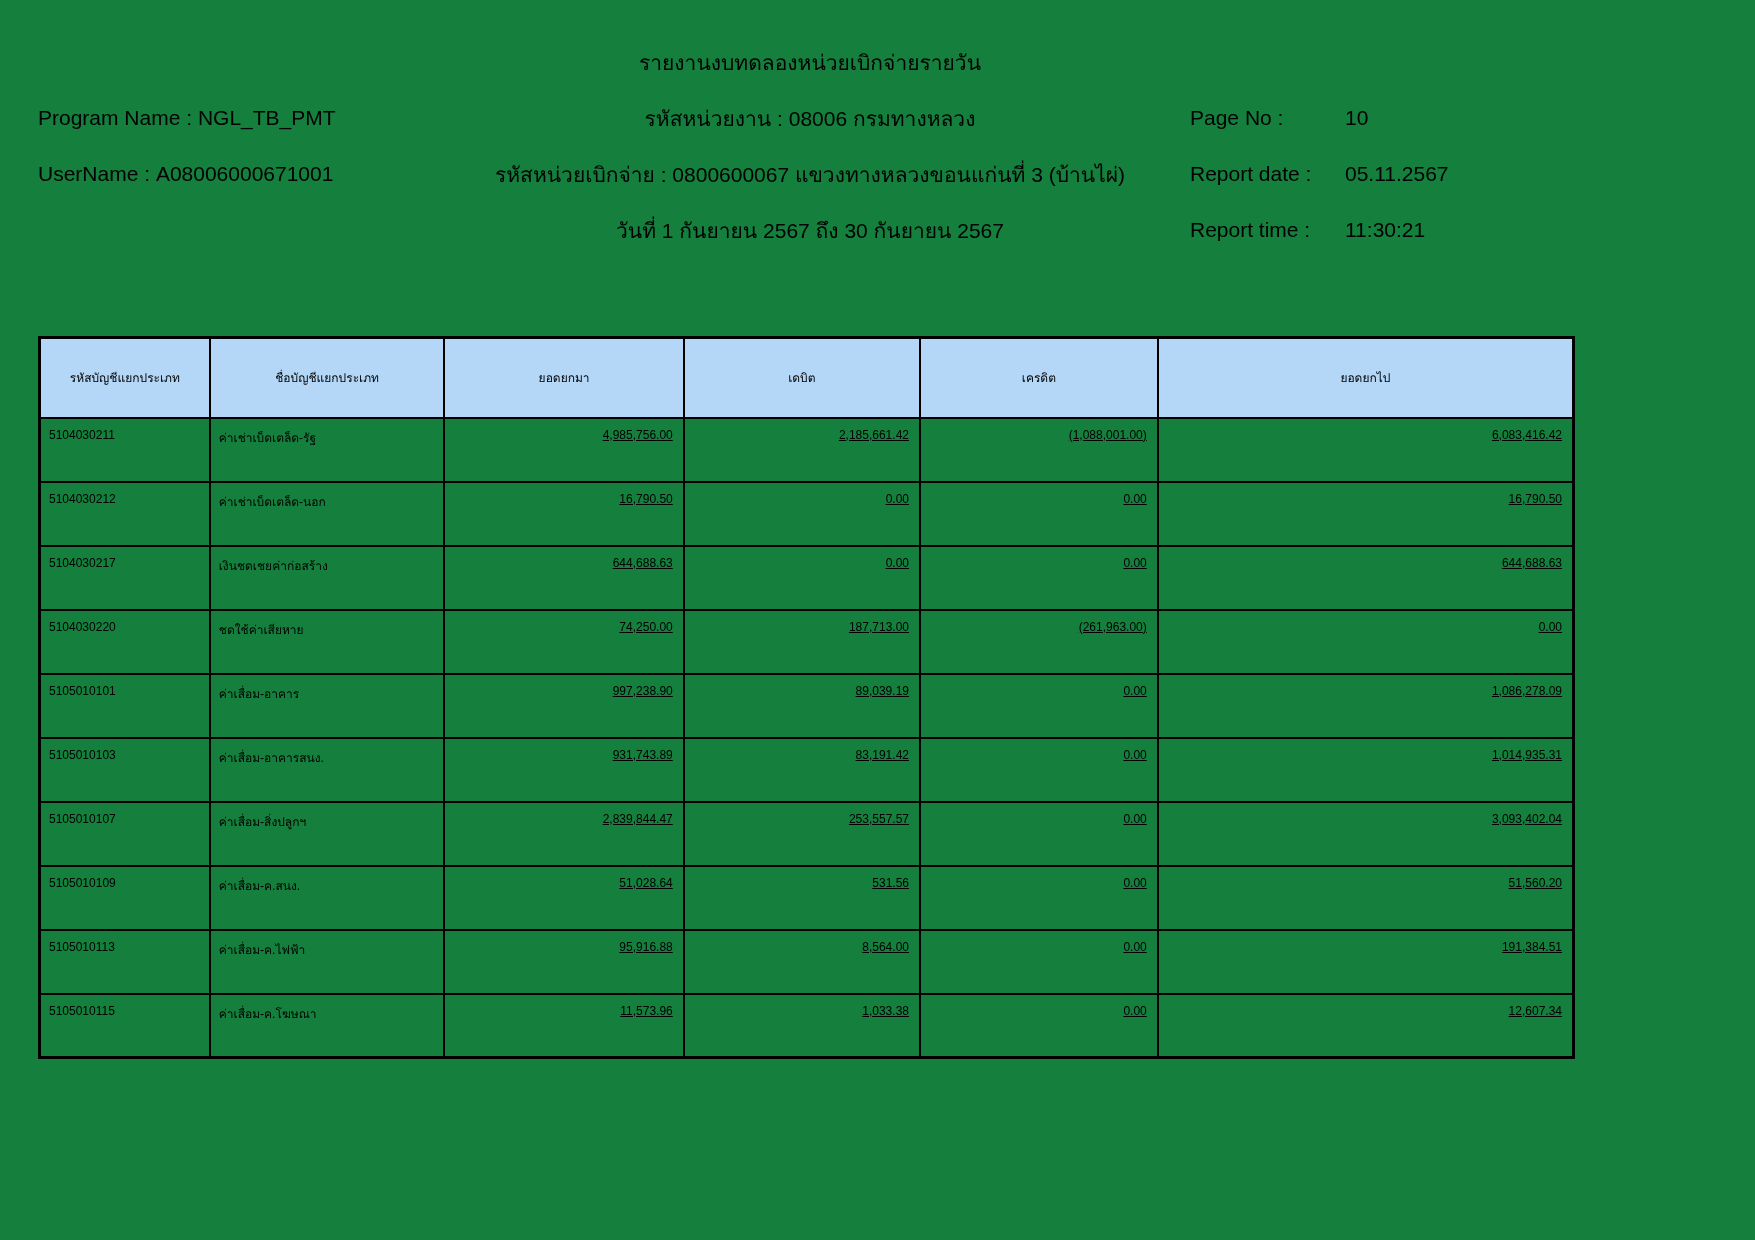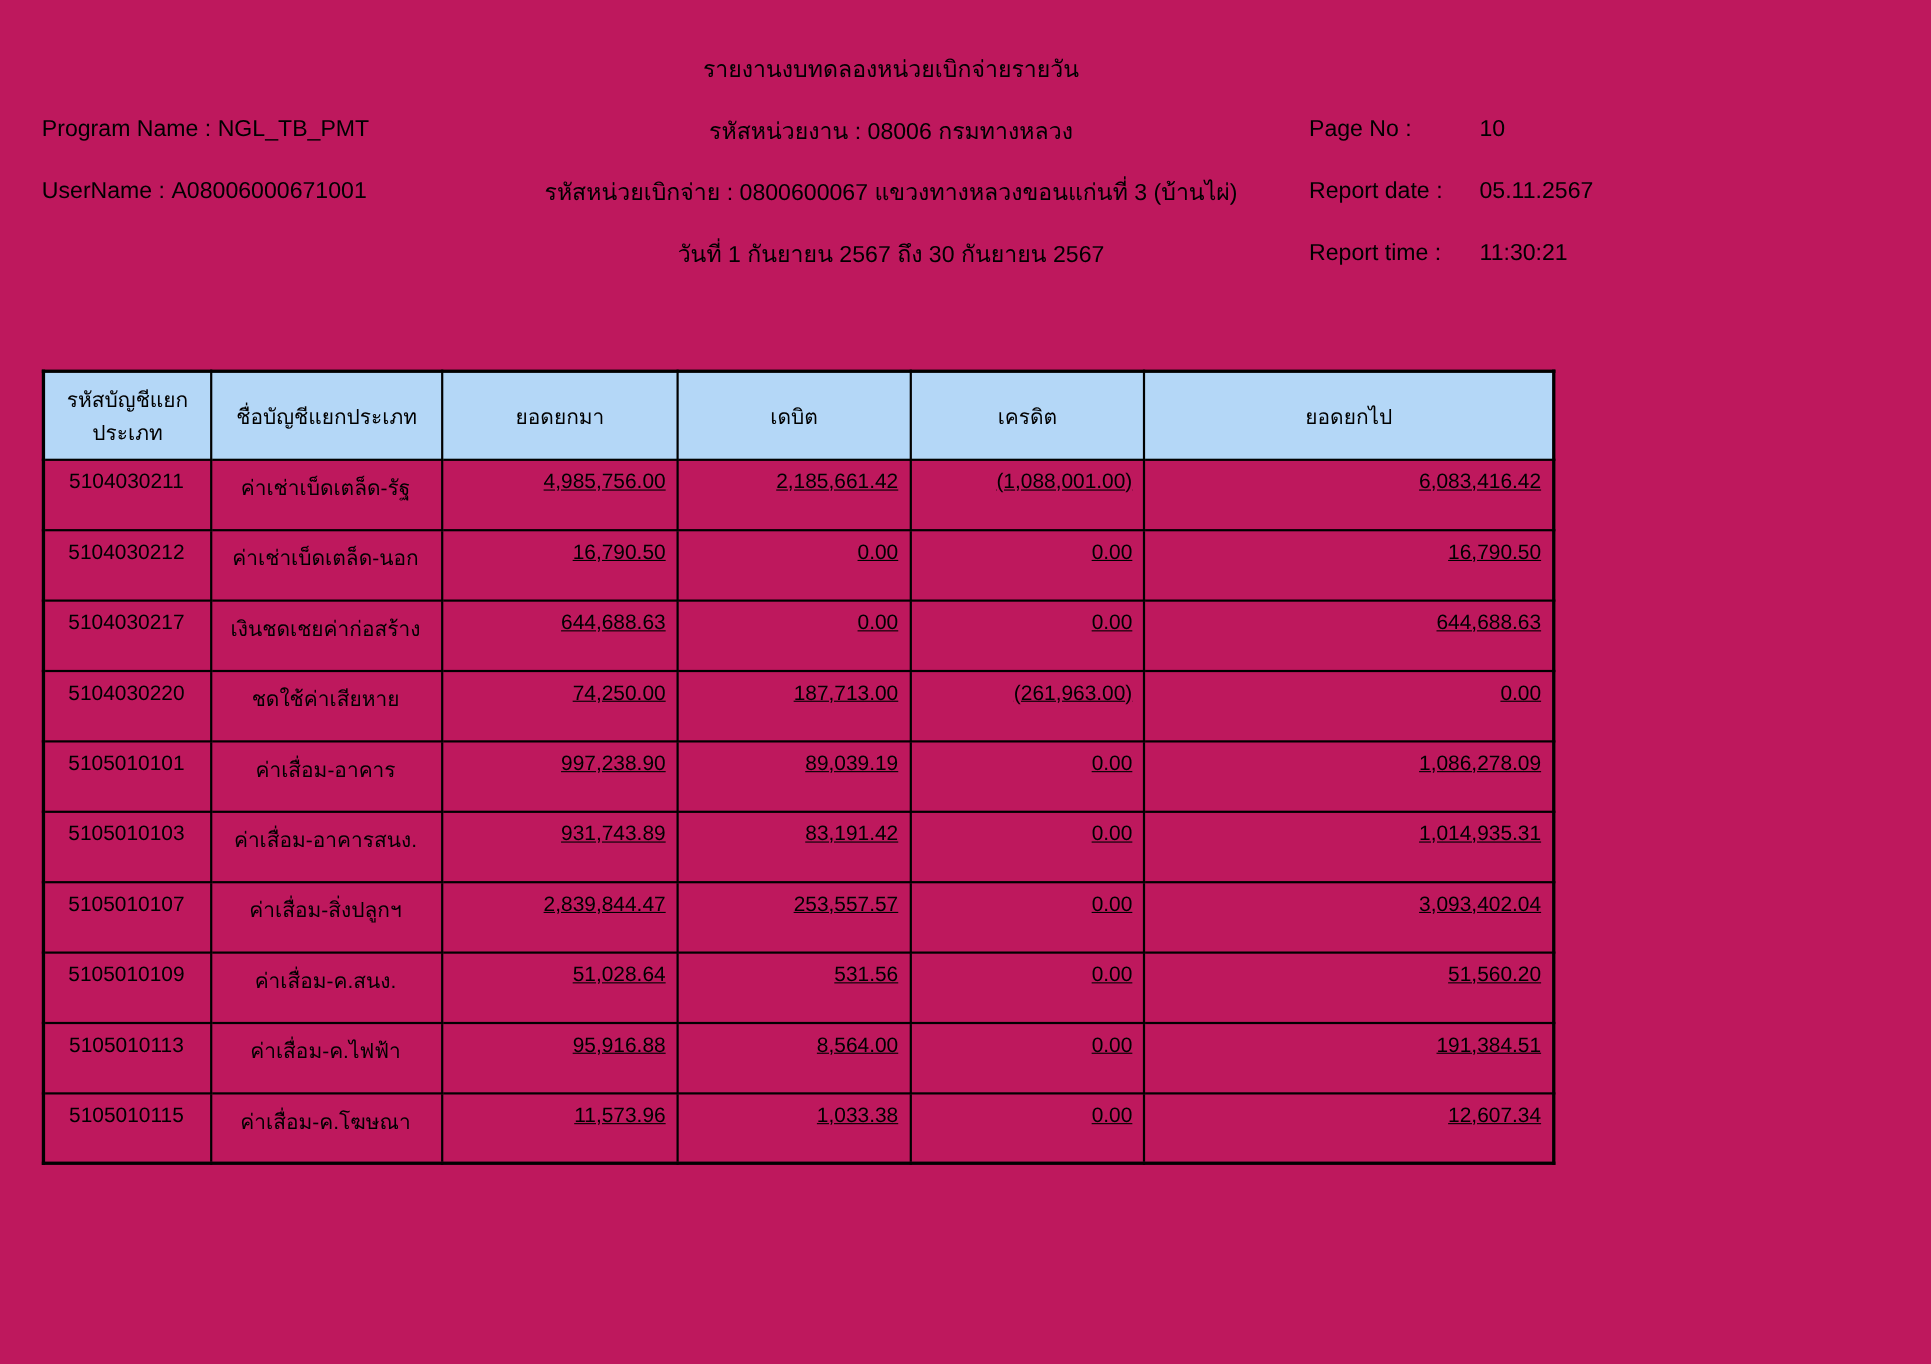--- a/index.html
+++ b/index.html
@@ -3,62 +3,62 @@
 <meta charset="utf-8">
 <style>
   * { margin: 0; padding: 0; box-sizing: border-box; }
   html, body { background: #ffffff; }
   body {
     width: 1755px; height: 1240px;
     font-family: "Liberation Sans", "DejaVu Sans", sans-serif;
     color: #000;
     overflow: hidden;
   }
-  .page { width: 1755px; height: 1240px; background: #be185d; position: relative; }
+  .page { width: 1755px; height: 1240px; background: #15803d; position: relative; }
 
   
   .head {
     display: grid;
     grid-template-columns: 400px 1fr 540px;
     padding: 34px 33px 0 38px;
     font-size: 21px;
     font-weight: 400;
   }
   .head .cell { height: 56px; display: flex; align-items: center; }
   .head .center { justify-content: center; text-align: center; }
   .head .right-pair { display: grid; grid-template-columns: 155px 1fr; align-items: center; padding-left: 8px; }
   .head .title-row { font-size: 21px; }
 
   
   .tablewrap { margin: 78px 33px 0 38px; }
   table {
-    width: 1376px;
+    width: 1537px;
     border-collapse: collapse;
     table-layout: fixed;
-    font-size: 19px;
+    font-size: 12px;
   }
   table, th, td { border: 2px solid #000; }
   table { border-width: 3px; }
   th {
     background: #B4D7F7;
     height: 80px;
     font-weight: 400;
     text-align: center;
     vertical-align: middle;
     padding: 0 6px;
   }
   td {
     height: 64px;
     vertical-align: top;
     padding: 9px 10px 0 8px;
     white-space: nowrap;
     overflow: hidden;
   }
   td.r { text-align: right; text-decoration: underline; }
-  td.l { text-align: center; }
+  td.l { text-align: left; }
 </style>
 </head>
 <body>
 
 <div class="page">
 
   <div class="head">
 
     <div class="cell"></div>
     <div class="cell center title-row">รายงานงบทดลองหน่วยเบิกจ่ายรายวัน</div>

